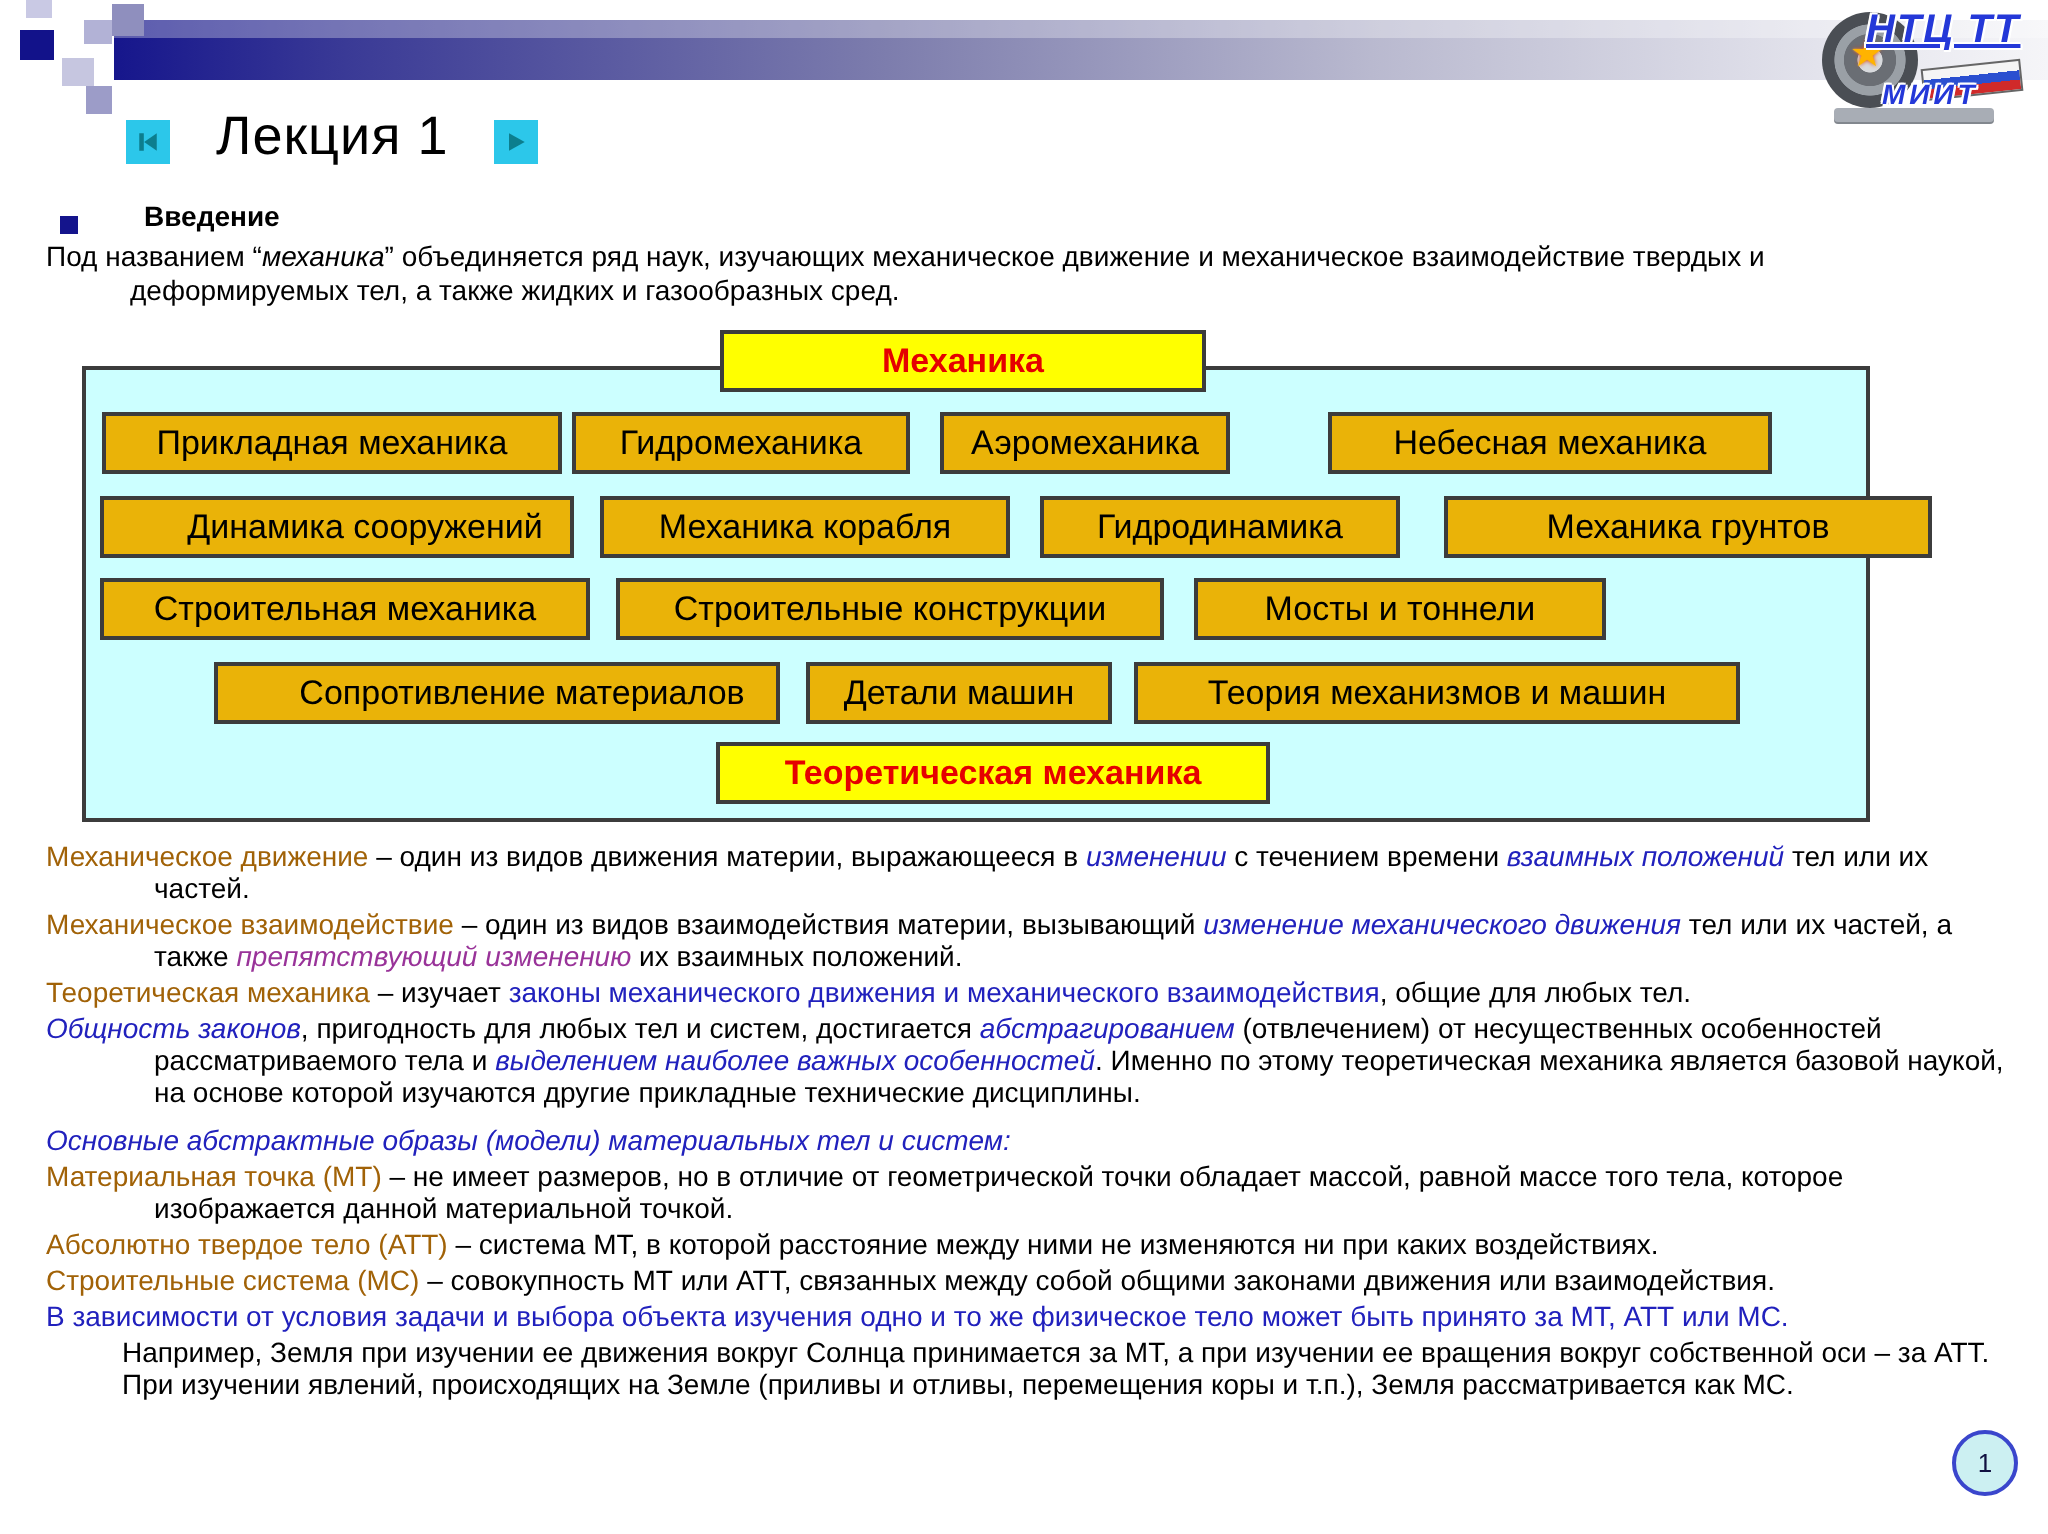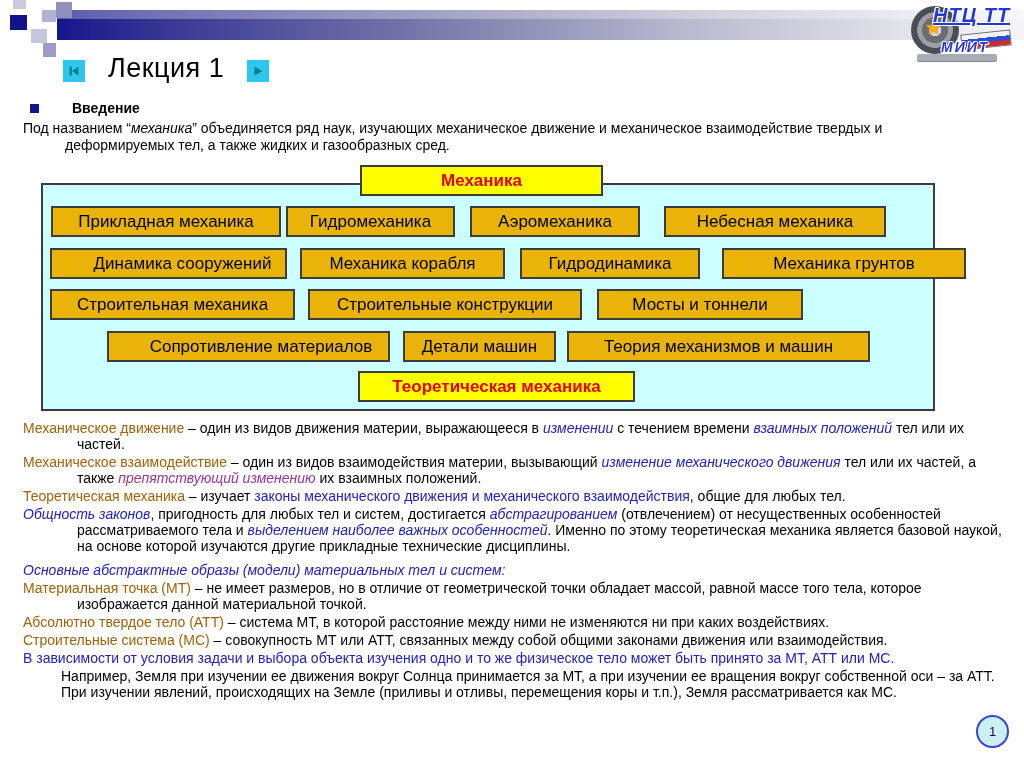--- a/index.html
+++ b/index.html
@@ -32,21 +32,21 @@
      background:linear-gradient(#f5f5f5 0 33%, #2a4fd0 33% 66%, #d02a2a 66% 100%); border:1px solid #666; }
 
   
   .title { position:absolute; left:108px; top:53px; font-size:27px; color:#000; letter-spacing:.5px; }
   .navbtn { position:absolute; top:60px; width:22px; height:22px; background:#2cc7ea; border:none; display:flex; align-items:center; justify-content:center; cursor:pointer; padding:0; }
   .navbtn.prev { left:63px; }
   .navbtn.next { left:247px; }
 
   
   .intro { position:absolute; left:23px; top:100px; width:965px; font-size:14px; line-height:17px; color:#000; }
-  .intro-head { display:flex; align-items:center; }
+  .intro-head { display:flex; align-items:flex-end; }
   .bullet-sq { display:inline-block; width:9px; height:9px; background:#14148c; margin-left:7px; margin-right:33px; }
   .intro-head b { font-size:14px; }
   .intro-p { margin-top:3px; padding-left:42px; text-indent:-42px; }
 
   
   .diagram { position:absolute; left:40px; top:165px; width:897px; height:248px; }
   .d-container { position:absolute; left:1px; top:18px; width:894px; height:228px; background:#ccffff; border:2px solid #3c3c3c; }
   .dbox { position:absolute; height:31px; border:2px solid #3c3c3c; display:flex; align-items:center; justify-content:center;
           font-size:17px; white-space:nowrap; color:#000; }
   .pbox { background:#eab308; }
@@ -112,21 +112,21 @@
     <p class="intro-p" id="intro-text"><span class="">Под названием “</span><span class="it">механика</span><span class="">” объединяется ряд наук, изучающих механическое движение и механическое взаимодействие твердых и деформируемых тел, а также жидких и газообразных сред.</span></p>
   </div>
 
   <div class="diagram">
     <div class="d-container"></div>
 
     <div class="dbox ybox" style="left:320px; top:0; width:243px;">Механика</div>
 
     <div class="dbox pbox" style="left:11px;  top:41px; width:230px;">Прикладная механика</div>
     <div class="dbox pbox" style="left:246px; top:41px; width:169px;">Гидромеханика</div>
-    <div class="dbox pbox" style="left:430px; top:41px; width:170px;">Аэромеханика</div>
+    <div class="dbox pbox" style="left:430px; top:41px; width:145px;">Аэромеханика</div>
     <div class="dbox pbox" style="left:624px; top:41px; width:222px;">Небесная механика</div>
 
     <div class="dbox pbox" style="left:10px;  top:83px; width:237px;padding-left:28px;">Динамика сооружений</div>
     <div class="dbox pbox" style="left:260px; top:83px; width:205px;">Механика корабля</div>
     <div class="dbox pbox" style="left:480px; top:83px; width:180px;">Гидродинамика</div>
     <div class="dbox pbox" style="left:682px; top:83px; width:244px;">Механика грунтов</div>
 
     <div class="dbox pbox" style="left:10px;  top:124px; width:245px;">Строительная механика</div>
     <div class="dbox pbox" style="left:268px; top:124px; width:274px;">Строительные конструкции</div>
     <div class="dbox pbox" style="left:557px; top:124px; width:206px;">Мосты и тоннели</div>

